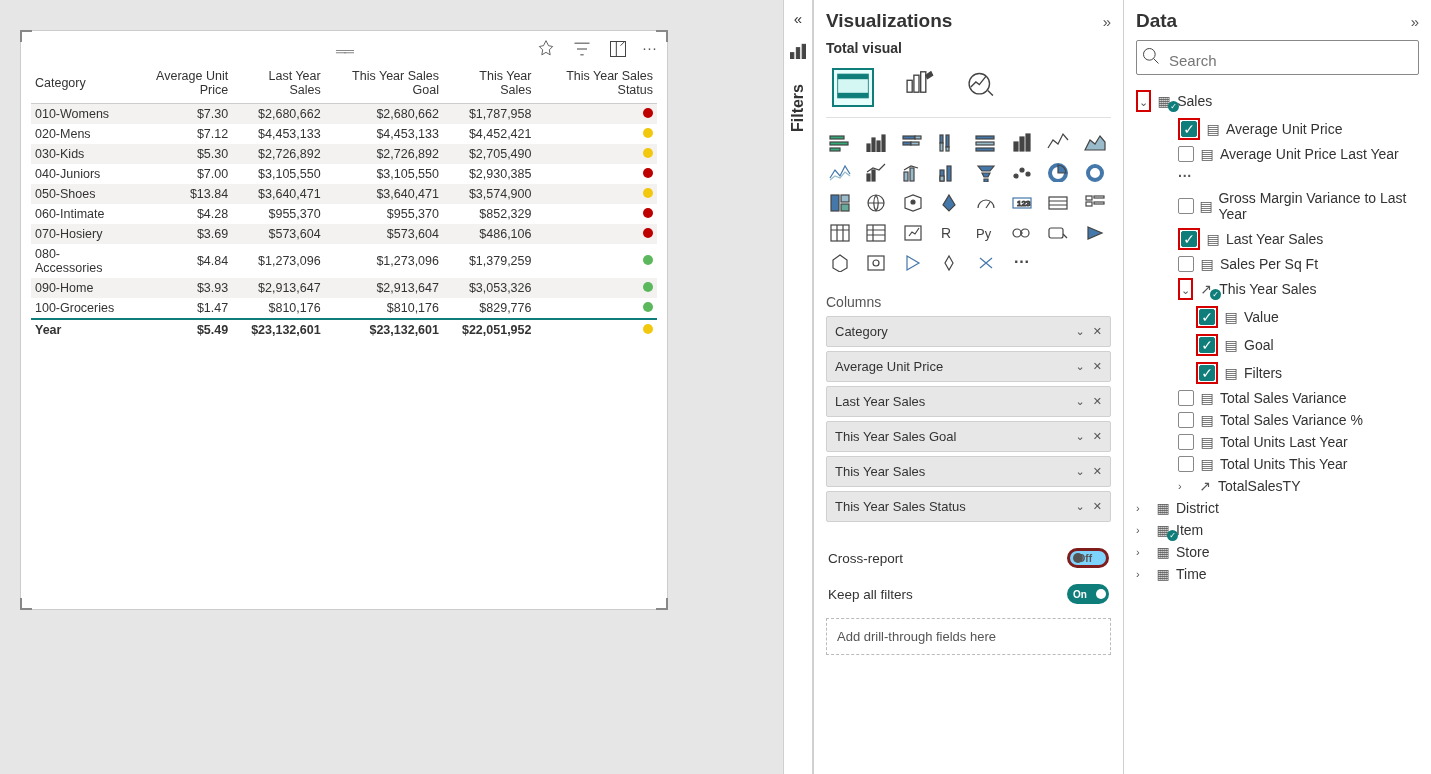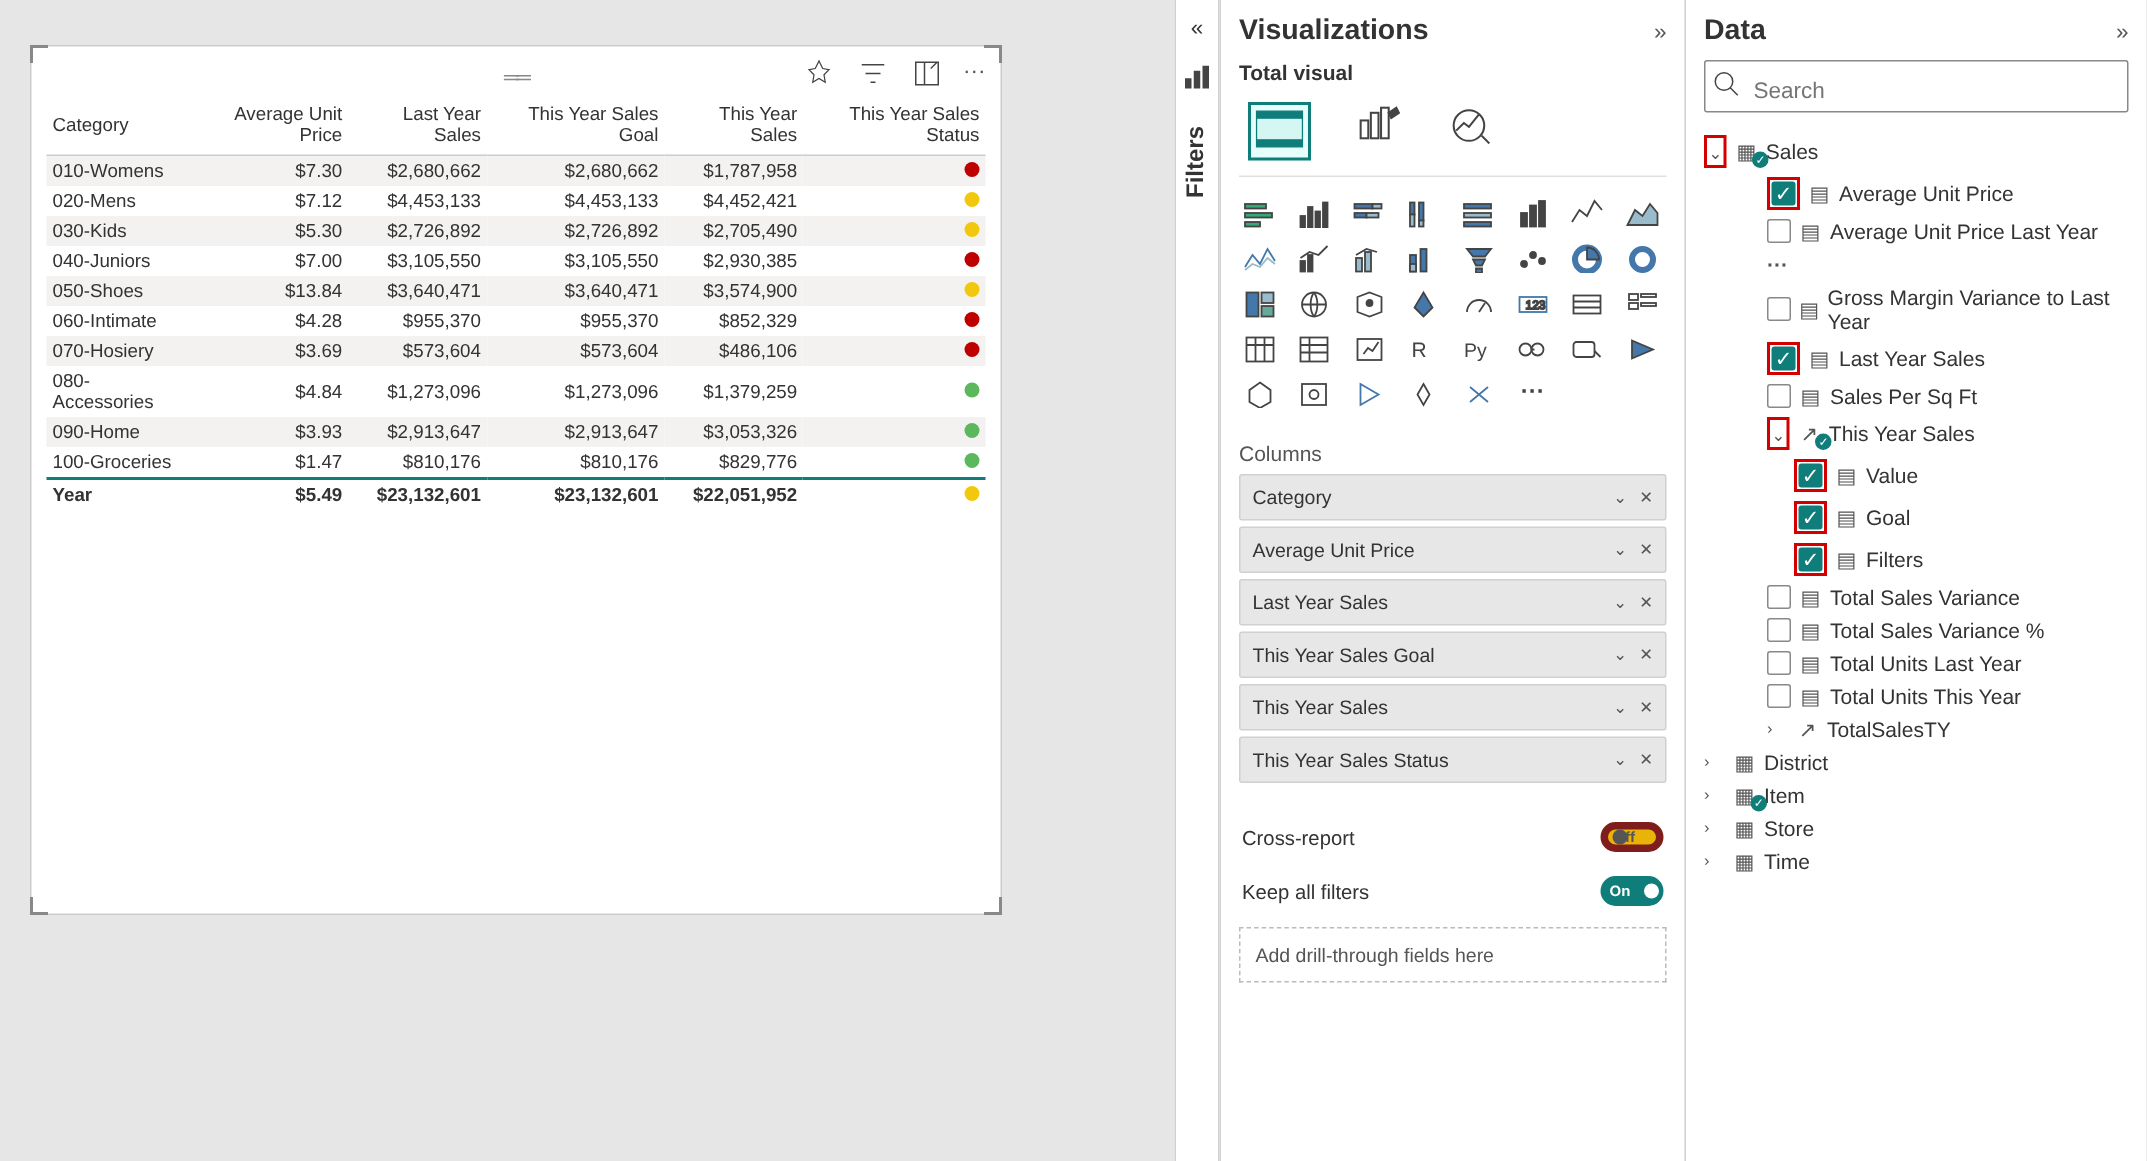--- a/index.html
+++ b/index.html
@@ -44,21 +44,21 @@
 .tab-icons svg{width:34px;height:28px}
 .viz-grid{display:grid;grid-template-columns:repeat(8,1fr);gap:6px;padding:2px 0 12px 0}
 .viz-icon{width:28px;height:24px;display:flex;align-items:center;justify-content:center;color:#444;cursor:pointer;font-size:16px}
 .section-label{font-size:14px;color:#555;margin:8px 0 6px 0}
 .field-pill{display:flex;align-items:center;justify-content:space-between;background:#e7e7e7;border:1px solid #d0d0d0;border-radius:2px;padding:7px 8px;margin-bottom:4px;font-size:13px}
 .field-pill .ctrls{display:flex;gap:8px;color:#555}
 .field-pill .ctrls span{cursor:pointer;font-size:11px}
 .drill{margin-top:14px}
 .drill-row{display:flex;justify-content:space-between;align-items:center;padding:8px 2px;font-size:13.5px}
 .toggle{width:42px;height:20px;border-radius:10px;position:relative;cursor:pointer;display:flex;align-items:center;font-size:10px;font-weight:600}
-.toggle.off{background:#eab308;border:5px solid #7f1d1d;justify-content:flex-end;padding-right:14px;color:#555}
+.toggle.off{background:#7dd3fc;border:3px solid #7f1d1d;justify-content:flex-end;padding-right:14px;color:#555}
 .toggle.off::before{content:"";position:absolute;left:3px;width:10px;height:10px;border-radius:50%;background:#555}
 .toggle.on{background:#0f7d7a;color:#fff;justify-content:flex-start;padding-left:6px}
 .toggle.on::after{content:"";position:absolute;right:3px;width:10px;height:10px;border-radius:50%;background:#fff}
 .drill-drop{border:1px dashed #bbb;padding:10px;font-size:13px;color:#555;margin-top:6px}
 .search-box{display:flex;align-items:flex-end;border:1px solid #888;border-radius:2px;padding:5px 2px;margin-bottom:12px}
 .search-box input{border:none;outline:none;flex:1;font-size:15px}
 .search-box span{margin-right:6px;color:#555}
 .tree{font-size:14px}
 .tree-row{display:flex;align-items:center;padding:3px 0;gap:4px;cursor:pointer}
 .tree-row.d2{padding-left:42px}

